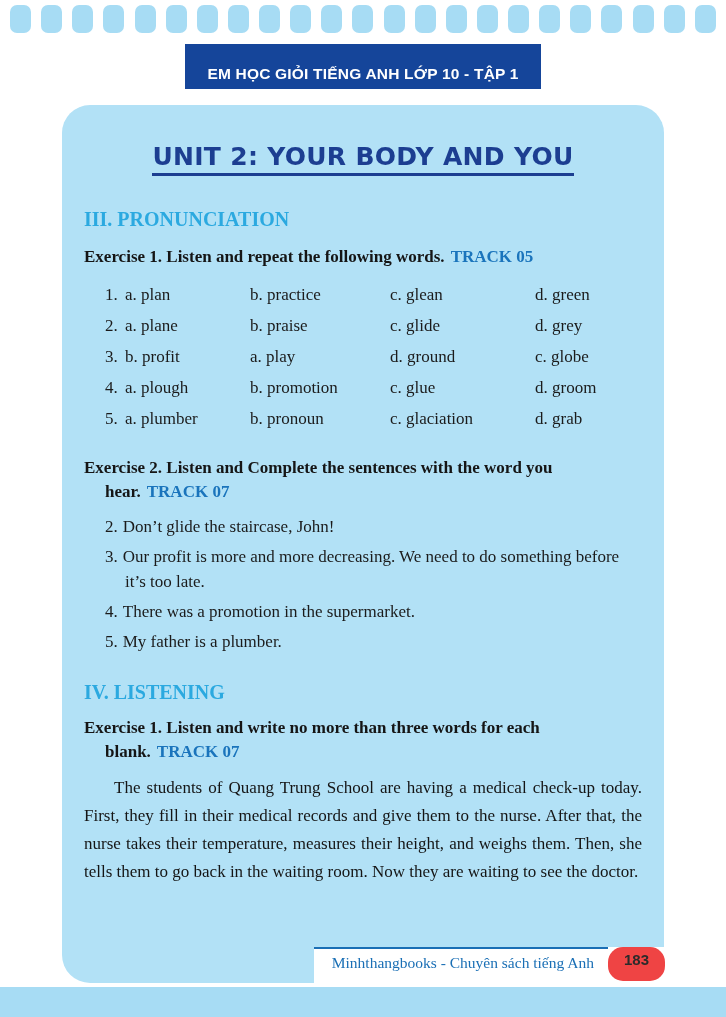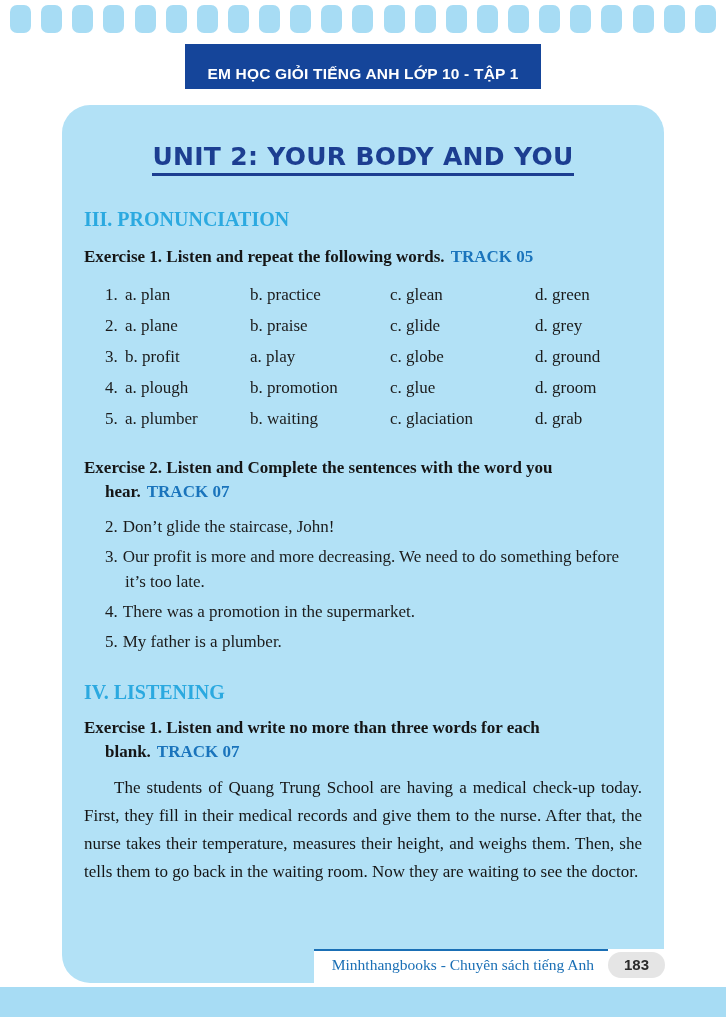--- a/index.html
+++ b/index.html
@@ -130,23 +130,23 @@
     color: #1a6fb5;
     white-space: nowrap;
   }
   .page-pill-wrap {
     background: #ffffff;
     display: flex;
     align-items: center;
     padding: 0 2px 2px 0;
   }
   .page-pill {
-    background: #e5e5e5;
+    background: #ef4444;
     border-radius: 15px;
-    padding: 4px 16px 5px;
+    padding: 4px 16px 13px;
     font-family: "Liberation Sans", sans-serif;
     font-weight: bold;
     font-size: 15px;
     color: #2b2b2b;
   }
 
   
   .bottom-bar {
     position: absolute;
     left: 0;
@@ -211,34 +211,34 @@
       <span>2.</span>
       <span>a. plane</span>
       <span>b. praise</span>
       <span>c. glide</span>
       <span>d. grey</span>
     </div>
     <div class="wrow">
       <span>3.</span>
       <span>b. profit</span>
       <span>a. play</span>
+      <span>d. ground</span>
       <span>c. globe</span>
-      <span>d. ground</span>
     </div>
     <div class="wrow">
       <span>4.</span>
       <span>a. plough</span>
       <span>b. promotion</span>
       <span>c. glue</span>
       <span>d. groom</span>
     </div>
     <div class="wrow">
       <span>5.</span>
       <span>a. plumber</span>
-      <span>b. waiting</span>
+      <span>b. pronoun</span>
       <span>c. glaciation</span>
       <span>d. grab</span>
     </div>
   </div>
 
   <p class="exercise wrapping"><span>Exercise 2. Listen and Complete the sentences with the word you hear.</span><span class="track">TRACK 07</span></p>
 
   <div class="sentences">
     <div class="sentence"><span class="num">2.</span><span>Don’t glide the staircase, John!</span></div>
     <div class="sentence"><span class="num">3.</span><span>Our profit is more and more decreasing. We need to do something before it’s too late.</span></div>

